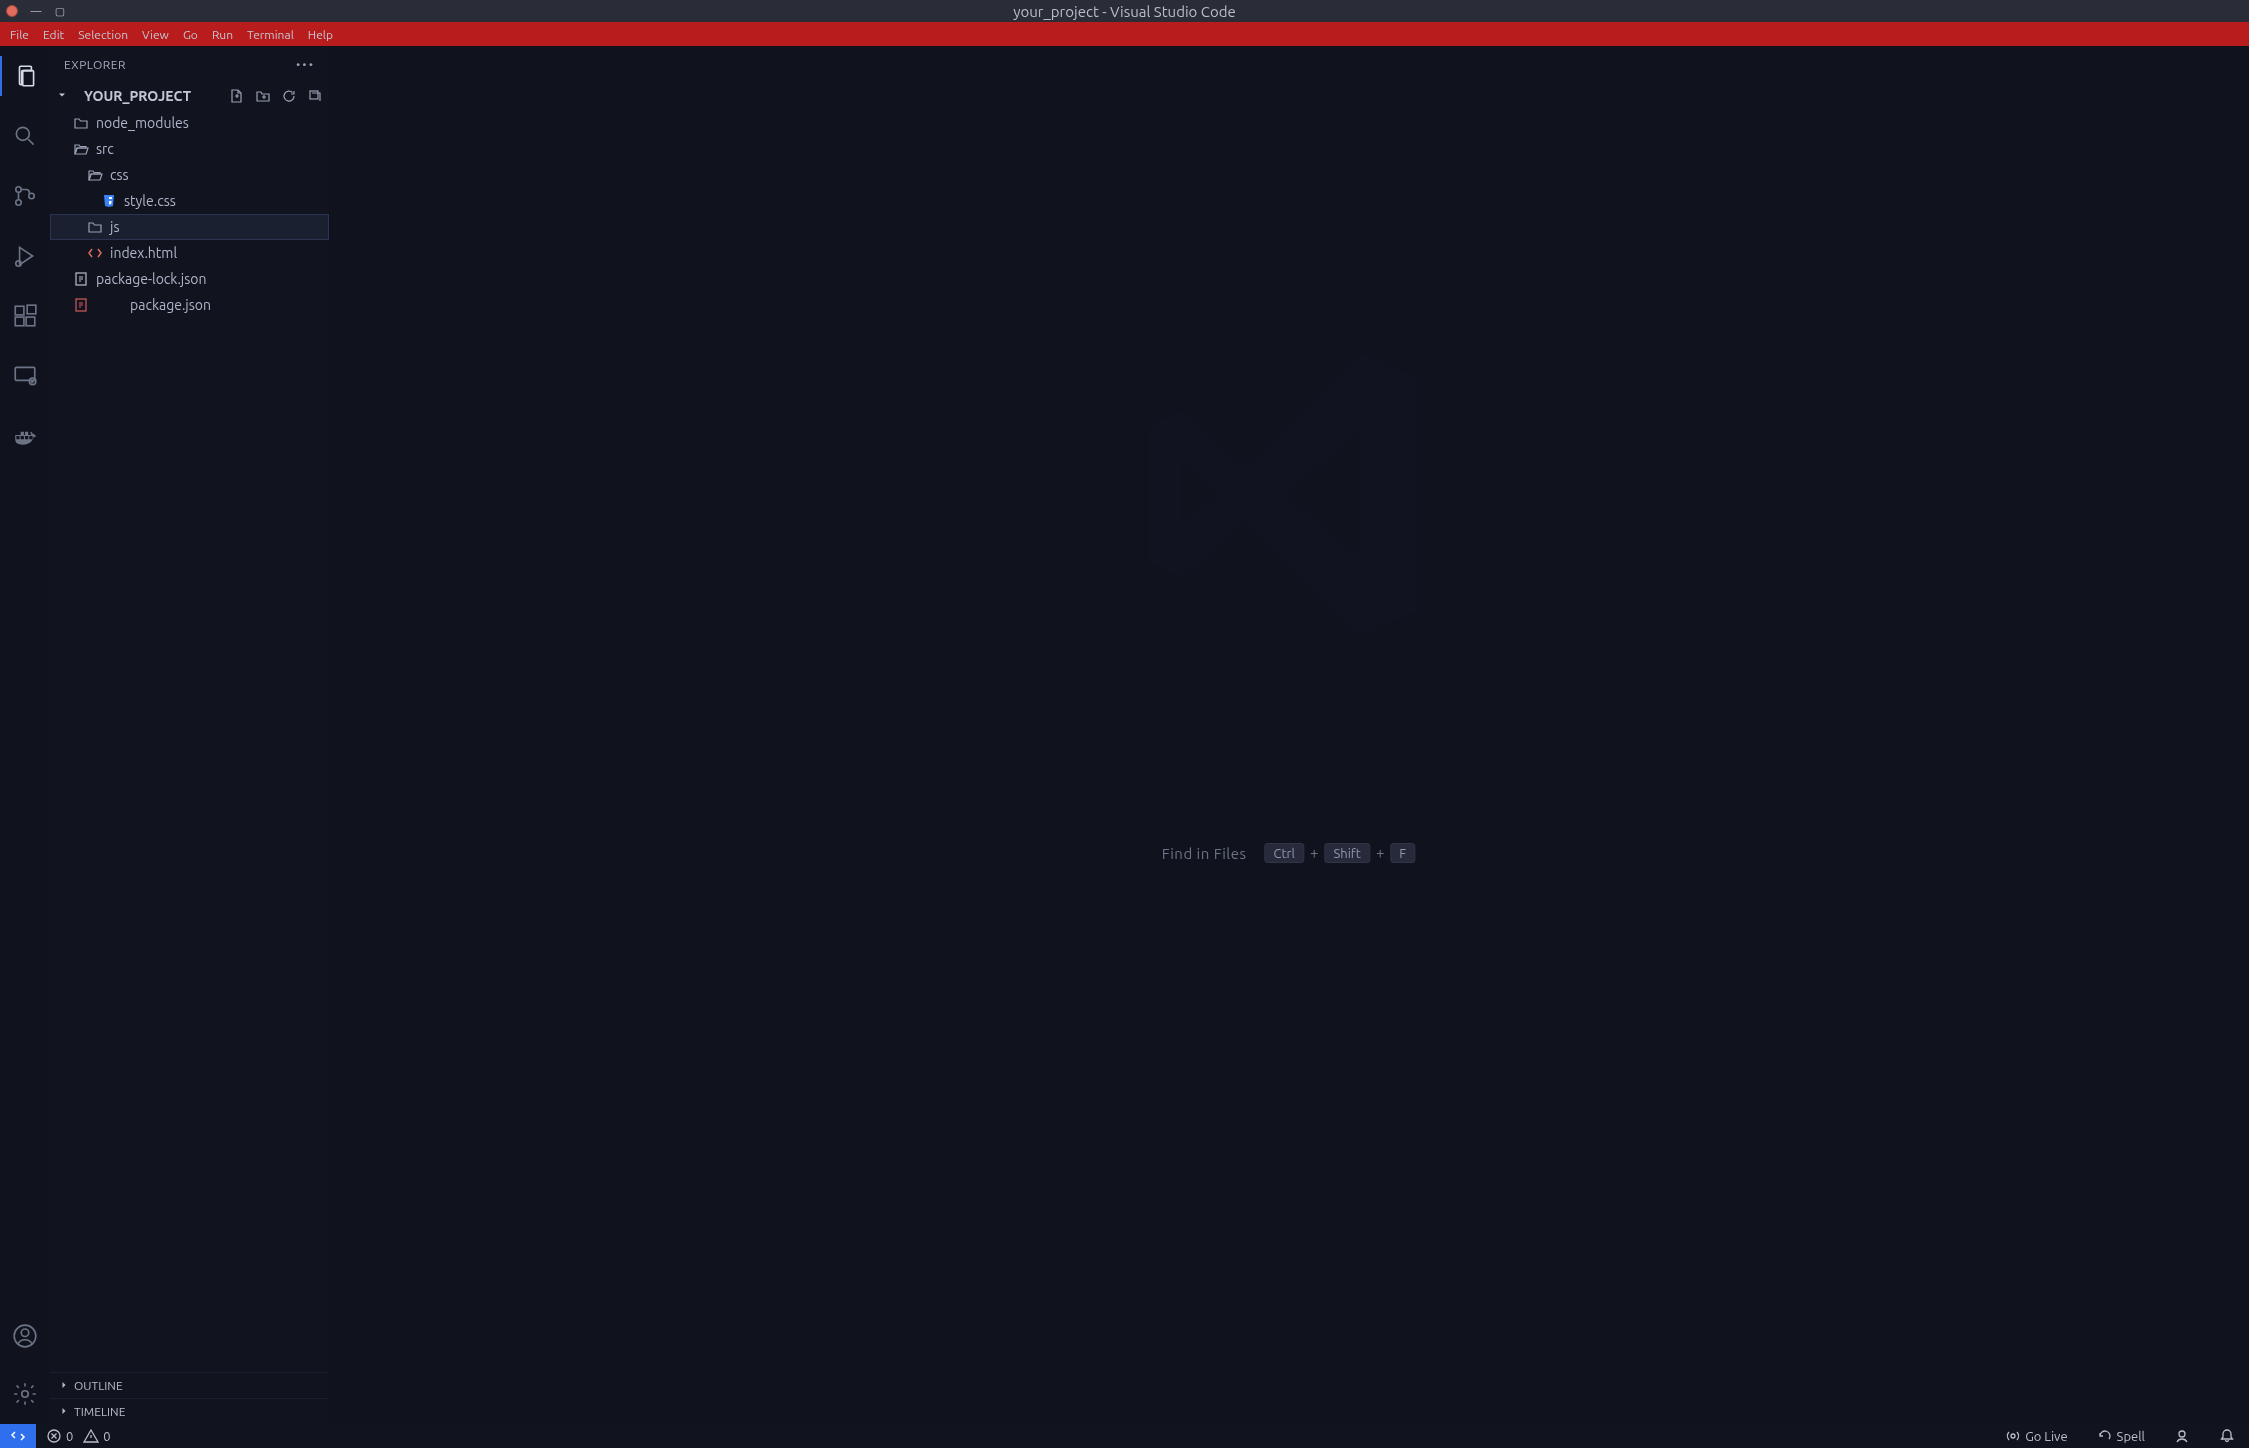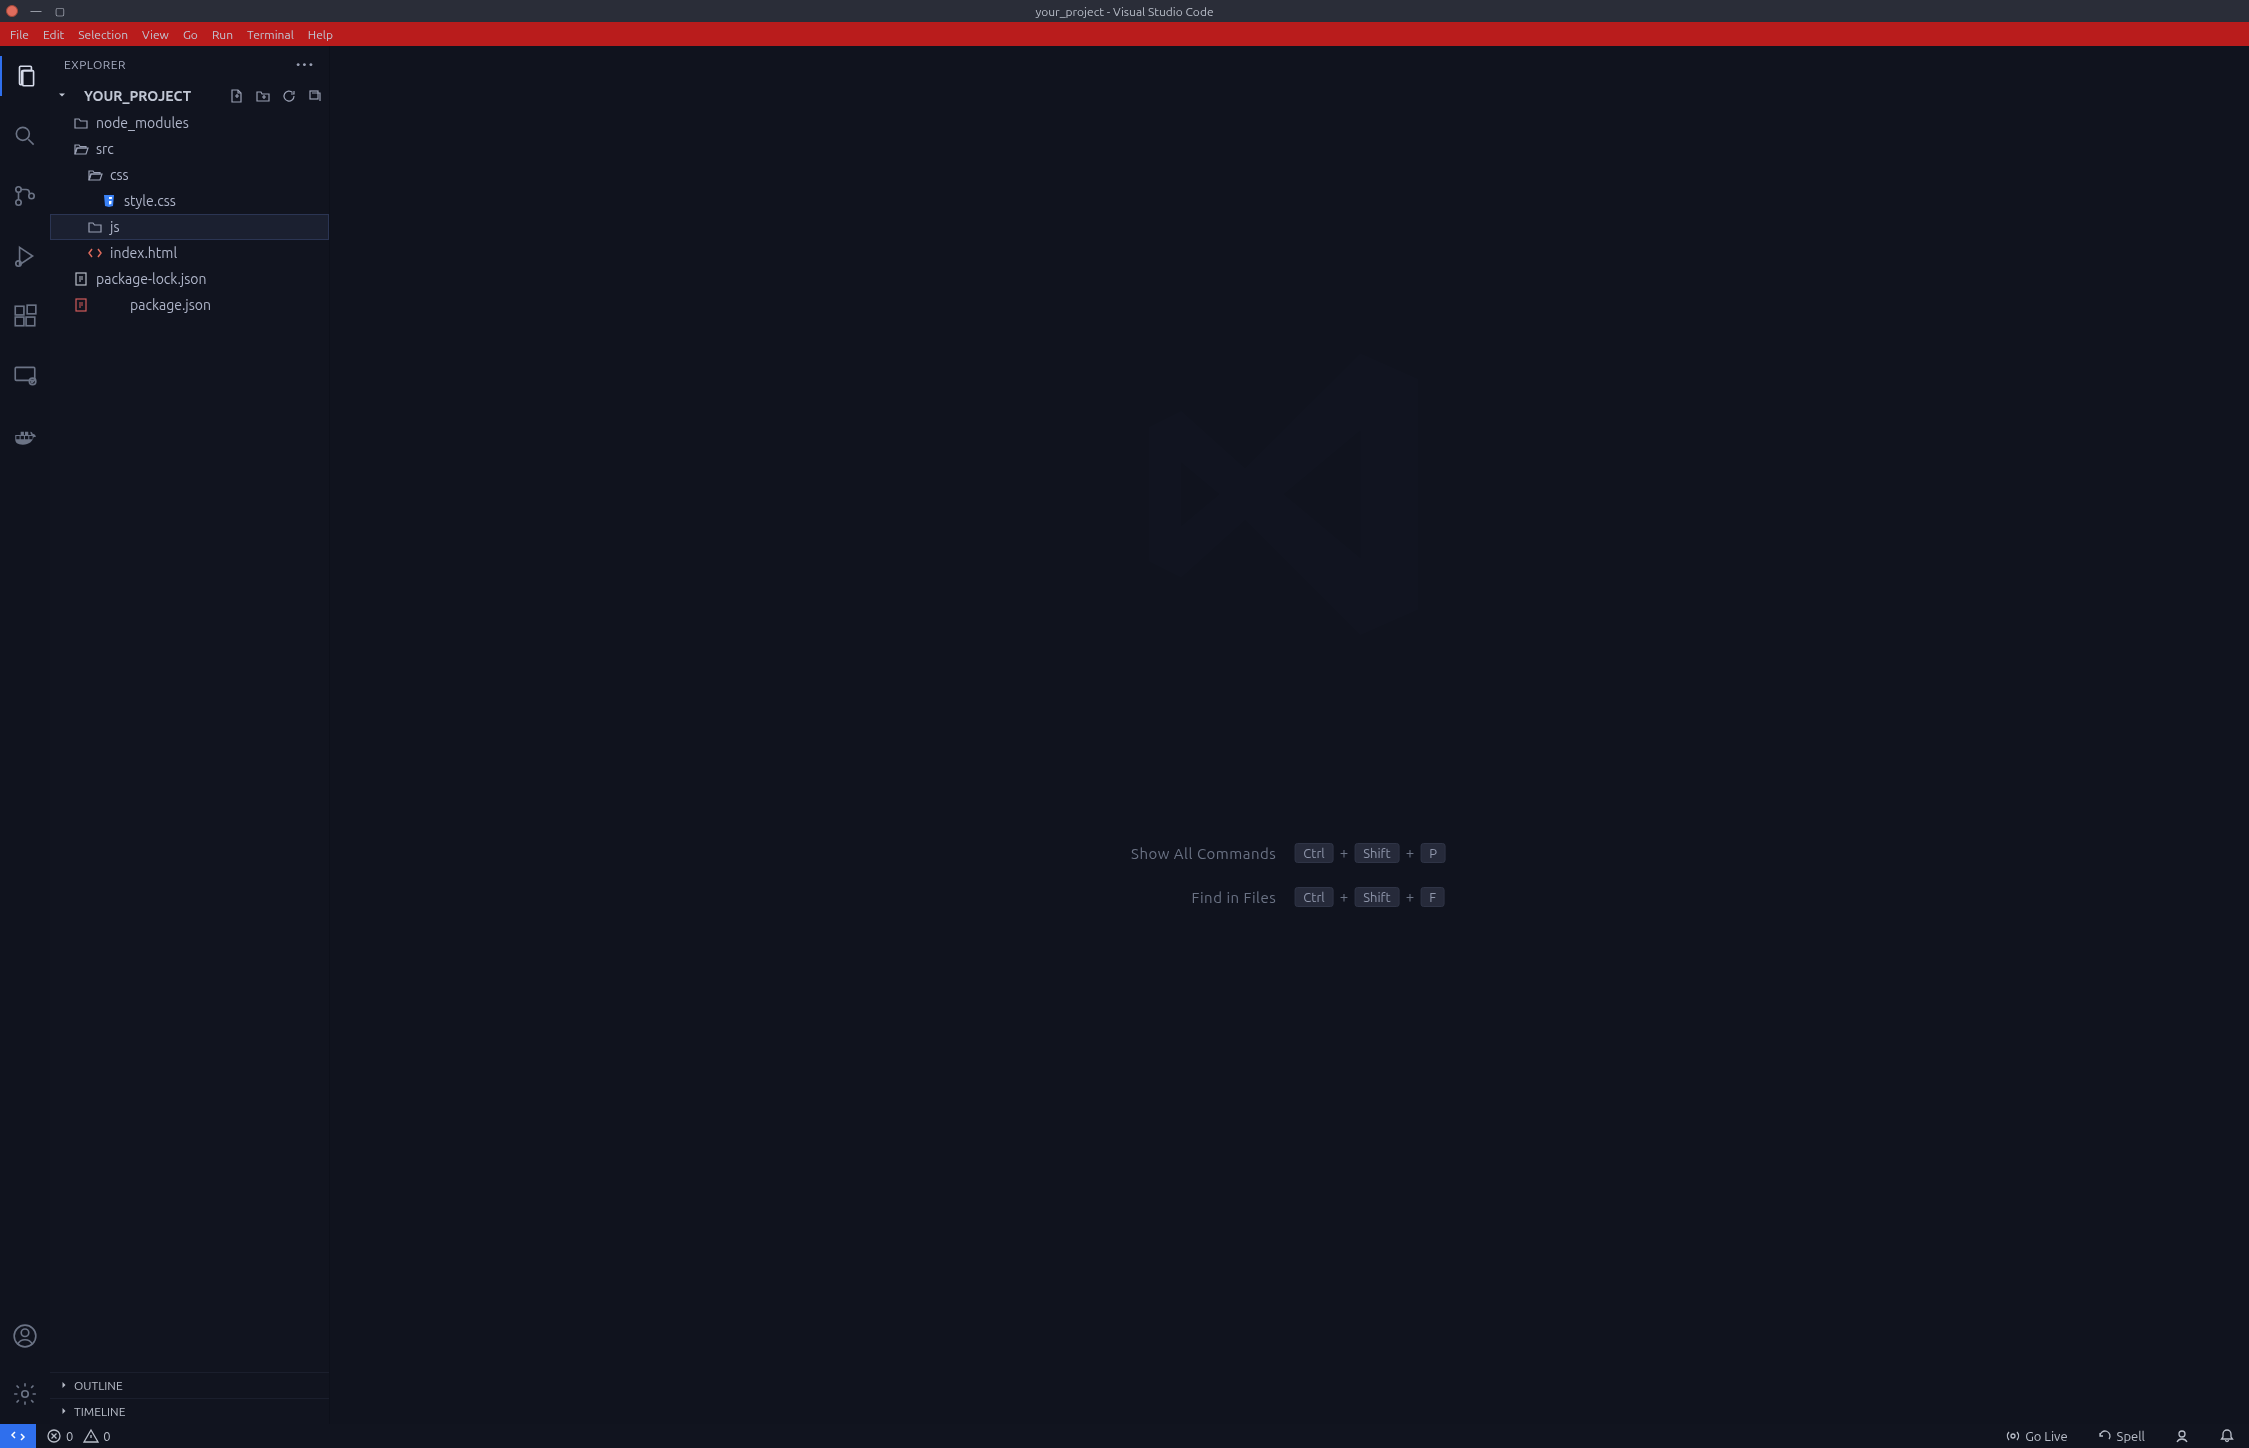--- a/index.html
+++ b/index.html
@@ -3,21 +3,21 @@
 <meta charset="utf-8">
 <style>
 * { margin: 0; padding: 0; box-sizing: border-box; font-family: -apple-system, "Segoe UI", Ubuntu, sans-serif; }
 body { background: #10131e; color: #c1c7d4; overflow: hidden; height: 100vh; }
 
 
 .title-bar { height: 22px; background: #2a2d38; display: flex; align-items: center; position: relative; }
 .title-bar .window-controls { display: flex; align-items: center; padding-left: 6px; gap: 12px; }
 .title-bar .close { width: 12px; height: 12px; border-radius: 50%; background: #e06c5d; border: 1px solid #a04738; display: inline-block; }
 .title-bar .min, .title-bar .max { width: 12px; height: 12px; color: #b9bec9; font-size: 11px; display: flex; align-items: center; justify-content: center; }
-.title-text { position: absolute; left: 50%; transform: translateX(-50%); font-size: 12px; color: #b9bec9; }
+.title-text { position: absolute; left: 50%; transform: translateX(-50%); font-size: 15px; color: #b9bec9; }
 
 
 .menu-bar { height: 24px; background: #b91c1c; display: flex; align-items: center; padding-left: 4px; gap: 2px; }
 .menu-bar .menu-item { font-size: 12px; padding: 2px 6px; color: #c1c7d4; cursor: default; }
 
 
 .workbench { display: flex; height: calc(100vh - 22px - 24px - 24px); }
 
 
 .activity-bar { width: 50px; background: #10131e; display: flex; flex-direction: column; align-items: center; padding-top: 10px; gap: 20px; position: relative; }
@@ -275,24 +275,20 @@
   </div>
 
   <div class="editor">
     <div class="watermark">
       <svg viewBox="0 0 100 100" fill="#1b2135">
           <path d="M72 6l18 8v72l-18 8-36-36L16 76l-10-5V29l10-5 20 18L72 6zm0 24L48 50l24 20V30zM16 40v20l12-10-12-10z"></path>
         </svg>
     </div>
     <div class="shortcuts" id="shortcuts">
         <div class="shortcut-row">
-          <div class="label">Show All Commands</div>
-          <div class="keys"><span class="key">Ctrl</span><span class="plus">+</span><span class="key">Shift</span><span class="plus">+</span><span class="key">P</span></div>
-        </div>
-        <div class="shortcut-row">
           <div class="label">Find in Files</div>
           <div class="keys"><span class="key">Ctrl</span><span class="plus">+</span><span class="key">Shift</span><span class="plus">+</span><span class="key">F</span></div>
         </div>
       </div>
   </div>
 </div>
 
 <div class="status-bar">
   <div class="remote">
     <svg viewBox="0 0 16 16" fill="none" stroke="currentColor" stroke-width="1.5">

